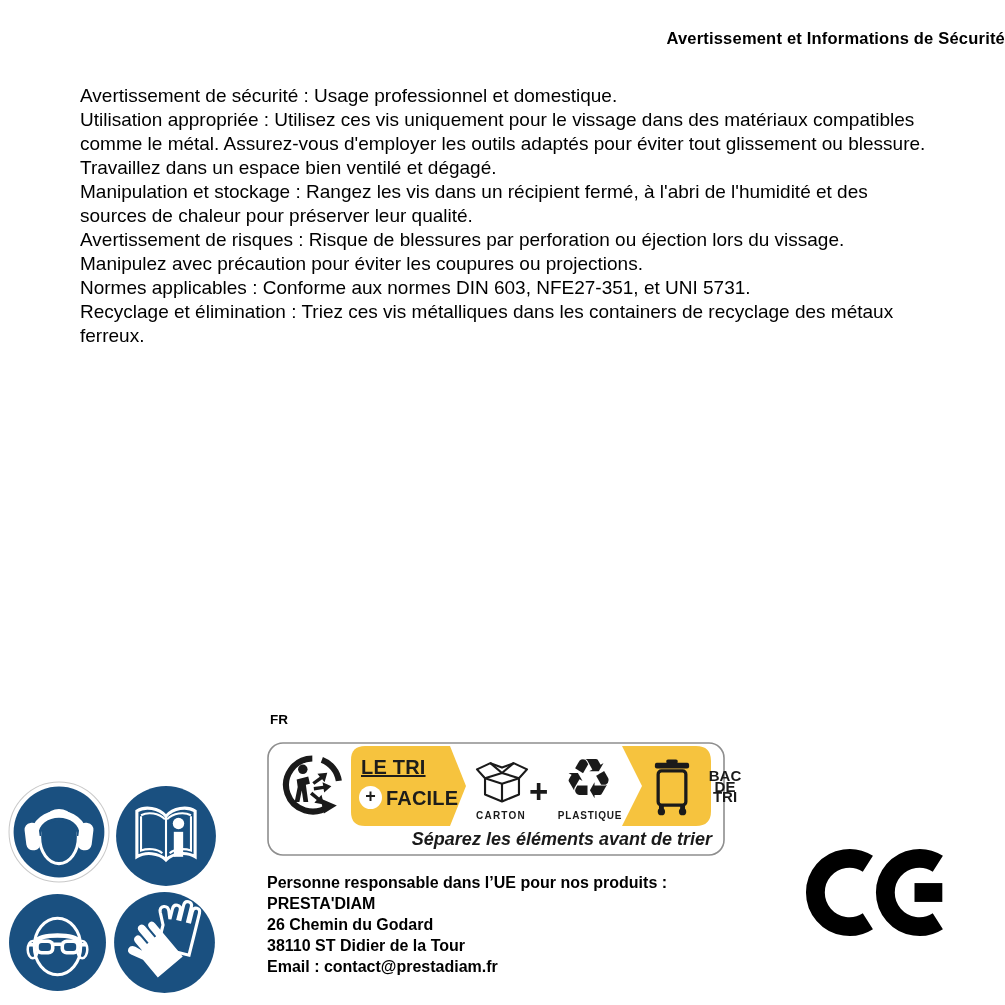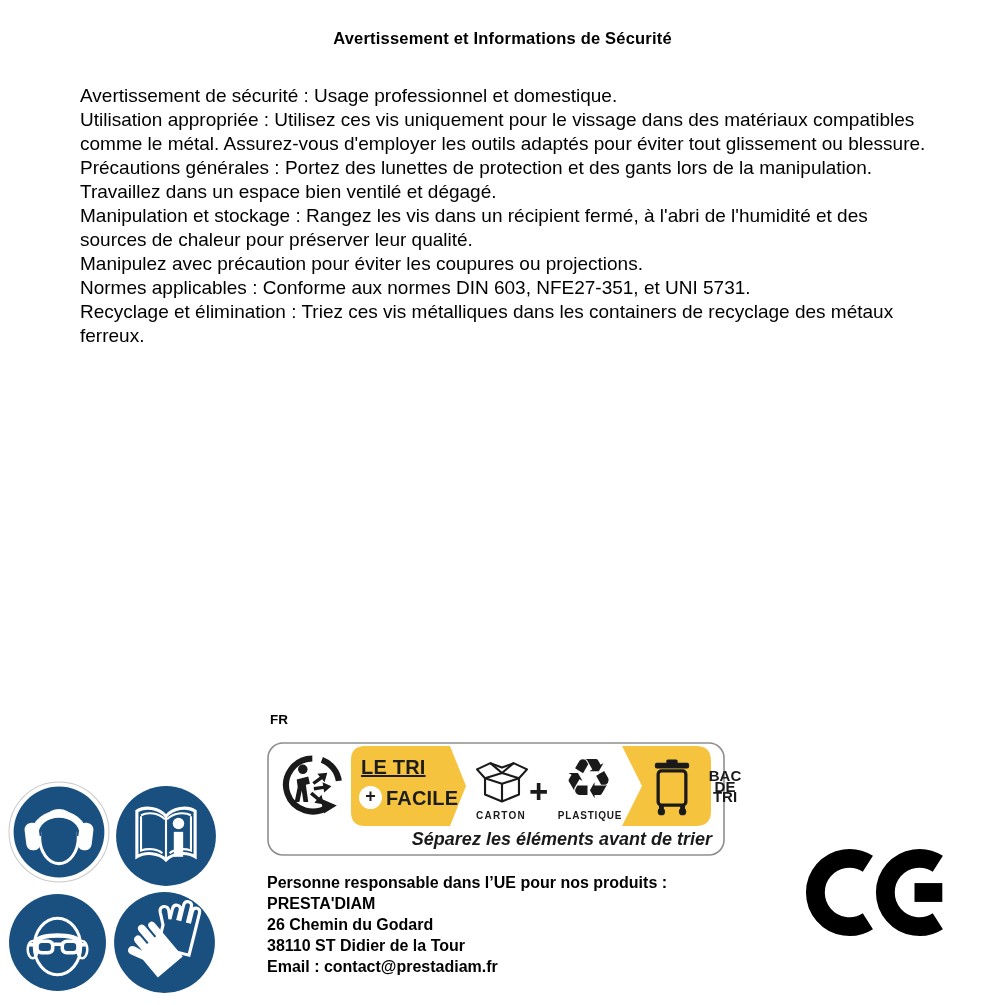--- a/index.html
+++ b/index.html
@@ -2,21 +2,21 @@
 <html><head>
 <meta charset="utf-8">
 <style>
   html,body{margin:0;padding:0;background:#fff;}
   .page{
     position:relative;width:1005px;height:1005px;background:#ffffff;overflow:hidden;
     font-family:"Liberation Sans","DejaVu Sans",sans-serif;color:#000;
   }
   
   .doc-title{
-    position:absolute;top:29px;left:0;width:100%;text-align:center;
+    position:absolute;top:29px;left:0;width:100%;text-align:right;
     font-size:16.5px;font-weight:bold;letter-spacing:.2px;
   }
   
   .body-text{position:absolute;left:80px;top:84px;font-size:19px;line-height:24px;}
   .bline{white-space:nowrap;}
   
   .fr-label{position:absolute;left:270px;top:712px;font-size:13.5px;font-weight:bold;}
   .triman-box{position:absolute;left:267px;top:742px;width:458px;height:114px;}
   .triman-box svg.bg{position:absolute;left:0;top:0;}
   .triman-art{position:absolute;left:12px;top:6px;}
@@ -55,24 +55,24 @@
 <body>
 
 <div class="page">
 
   <div class="doc-title">Avertissement et Informations de Sécurité</div>
 
   <div class="body-text">
     <div class="bline">Avertissement de sécurité : Usage professionnel et domestique.</div>
     <div class="bline">Utilisation appropriée : Utilisez ces vis uniquement pour le vissage dans des matériaux compatibles</div>
     <div class="bline">comme le métal. Assurez-vous d'employer les outils adaptés pour éviter tout glissement ou blessure.</div>
-    <div class="bline">Précautions générales : Portez des lunettes de protection et des gants lors de la manipulation.</div>
     <div class="bline">Travaillez dans un espace bien ventilé et dégagé.</div>
     <div class="bline">Manipulation et stockage : Rangez les vis dans un récipient fermé, à l'abri de l'humidité et des</div>
     <div class="bline">sources de chaleur pour préserver leur qualité.</div>
+    <div class="bline">Avertissement de risques : Risque de blessures par perforation ou éjection lors du vissage.</div>
     <div class="bline">Manipulez avec précaution pour éviter les coupures ou projections.</div>
     <div class="bline">Normes applicables : Conforme aux normes DIN 603, NFE27-351, et UNI 5731.</div>
     <div class="bline">Recyclage et élimination : Triez ces vis métalliques dans les containers de recyclage des métaux</div>
     <div class="bline">ferreux.</div>
   </div>
 
   <div class="fr-label">FR</div>
 
   <div class="triman-box">
     <svg class="bg" width="458" height="114" viewBox="0 0 458 114">

